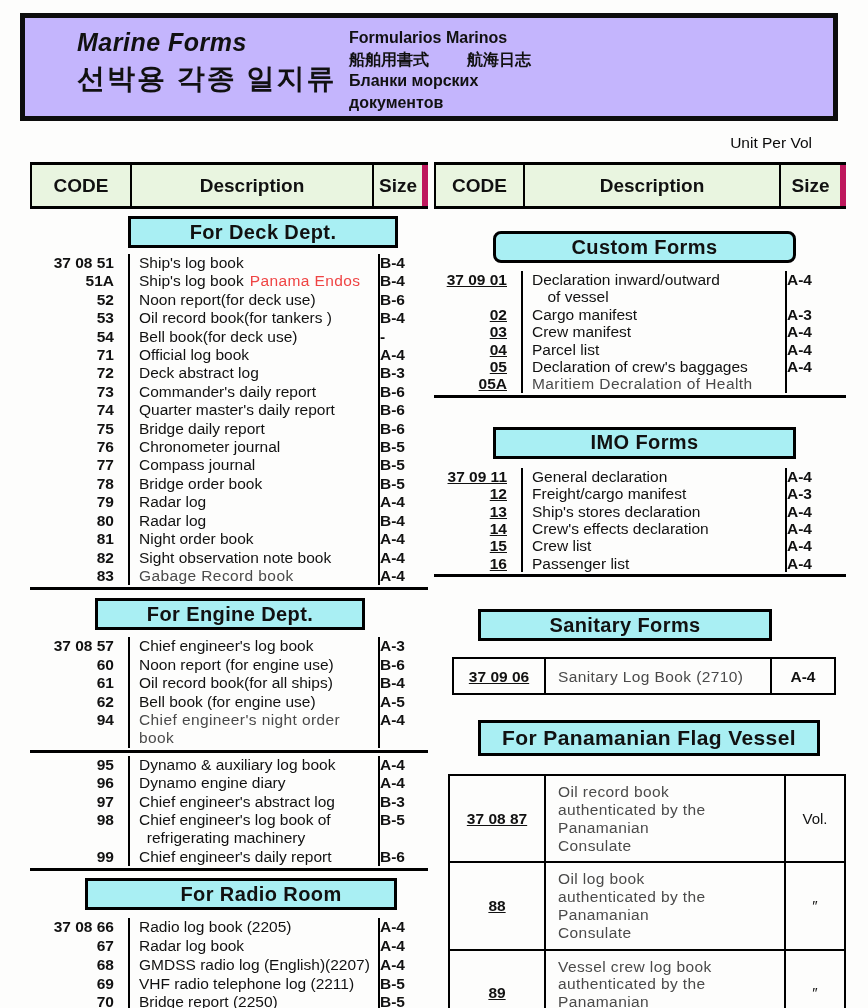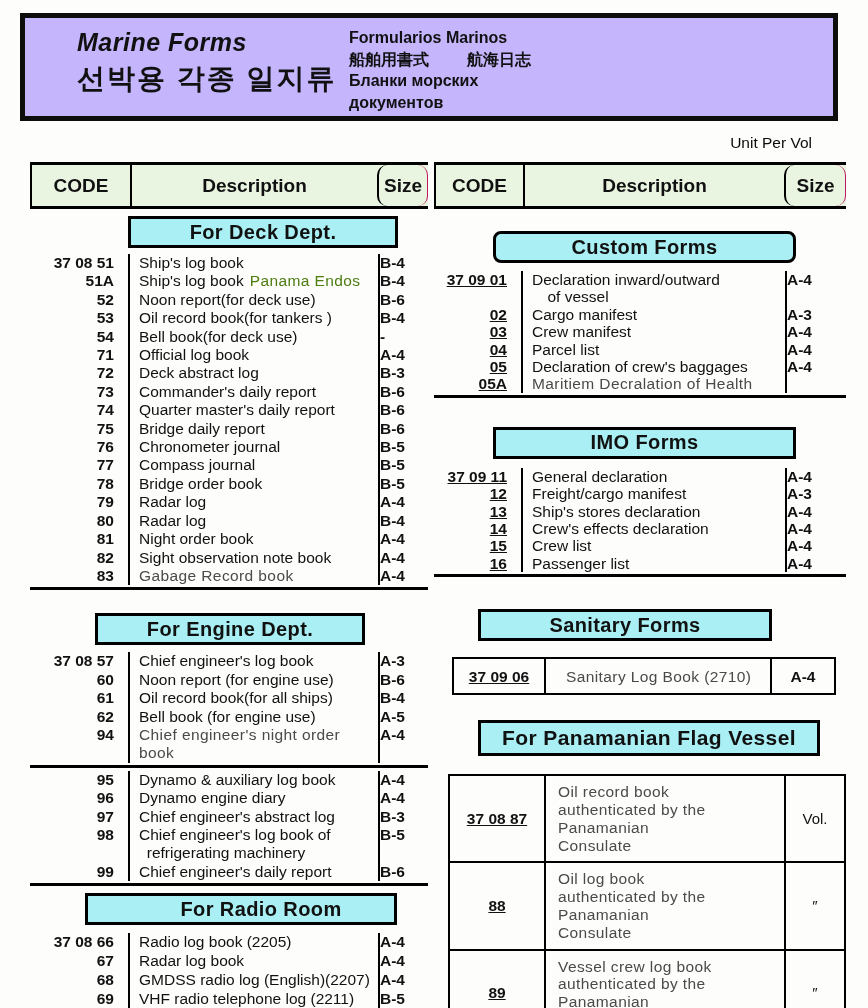--- a/index.html
+++ b/index.html
@@ -21,64 +21,64 @@
   
   .col{position:absolute;top:162px;}
   .col-left{left:30px;width:398px;}
   .col-right{left:434px;width:412px;}
 
   
   .thead{display:flex;height:41px;align-items:stretch;background:#e9f5e0;
          border-top:3px solid #000;border-bottom:3px solid #000;}
   .th{display:flex;align-items:center;justify-content:center;font-weight:bold;font-size:19px;
       border-left:2px solid #000;}
-  .th:last-child{border-right:1px solid #be185d;border-radius:10px;}
+  .th:last-child{border-right:6px solid #be185d;}
   .col-left .th-code{width:98px;}
   .col-right .th-code{width:87px;}
   .th-desc{flex:1;}
   .col-left .th-size{width:48px;}
   .col-right .th-size{width:59px;}
 
   
   .sec-box{background:#a9eff3;border:3px solid #000;height:26px;display:flex;
            align-items:center;justify-content:center;font-weight:bold;font-size:20px;
            letter-spacing:.4px;box-sizing:content-box;}
   .sec-deck{margin:7px 0 6px 98px;width:264px;}
-  .sec-engine{margin:23px 0 7px 65px;width:264px;}
+  .sec-engine{margin:8px 0 7px 65px;width:264px;}
   .sec-radio{margin:7px 0 8px 55px;width:266px;padding-left:40px;}
   .sec-custom{margin:22px 0 8px 59px;width:297px;border-radius:8px;}
   .sec-imo{margin:29px 0 9px 59px;width:297px;}
   .sec-sanitary{margin:32px 0 16px 44px;width:288px;}
   .sec-panama{margin:25px 0 18px 44px;width:336px;height:30px;font-size:21px;}
 
   
   .rows{display:block;}
   .trow{display:flex;align-items:stretch;}
   .col-left .trow{font-size:15.5px;line-height:18.4px;}
   .col-right .trow{font-size:15.5px;line-height:17.4px;}
   .c-code{text-align:right;padding-right:14px;font-weight:bold;
           border-right:2px solid #000;box-sizing:border-box;}
   .col-left .c-code{width:100px;}
   .col-right .c-code{width:89px;text-decoration:underline;}
   .c-desc{flex:1;padding-left:9px;border-right:2px solid #000;white-space:pre-line;}
   .c-size{text-align:left;font-weight:bold;}
   .col-left .c-size{width:48px;}
   .col-right .c-size{width:59px;}
   .light{color:#4a4a4a;font-weight:normal;letter-spacing:.4px;}
-  .d-suffix{color:#4d7c0f;letter-spacing:.4px;}
+  .d-suffix{color:#ef4444;letter-spacing:.4px;}
   .d-suffix:not(:empty){margin-left:6px;}
 
   .hline{border-top:3px solid #000;margin-top:2px;}
 
   
   .boxed-row .trow{border:2.5px solid #000;margin-left:18px;width:380px;height:34px;
                    font-size:15.5px;}
   .boxed-row .c-code{width:92px;text-align:center;padding-right:0;display:flex;
                      align-items:center;justify-content:center;}
-  .boxed-row .c-desc{display:flex;align-items:center;padding-left:20px;}
+  .boxed-row .c-desc{display:flex;align-items:center;padding-left:12px;}
   .boxed-row .c-size{width:62px;display:flex;align-items:center;justify-content:center;}
 
   
   .grid{margin-left:14px;width:398px;border:2.5px solid #000;box-sizing:border-box;}
   .grid .trow{font-size:15.5px;line-height:17.8px;}
   .grid .trow + .trow{border-top:2px solid #000;}
   .grid .c-code{width:96px;text-align:center;padding-right:0;display:flex;
                 align-items:center;justify-content:center;}
   .grid .c-desc{padding:7px 4px 7px 12px;}
   .grid .c-size{width:58px;display:flex;align-items:center;justify-content:center;

